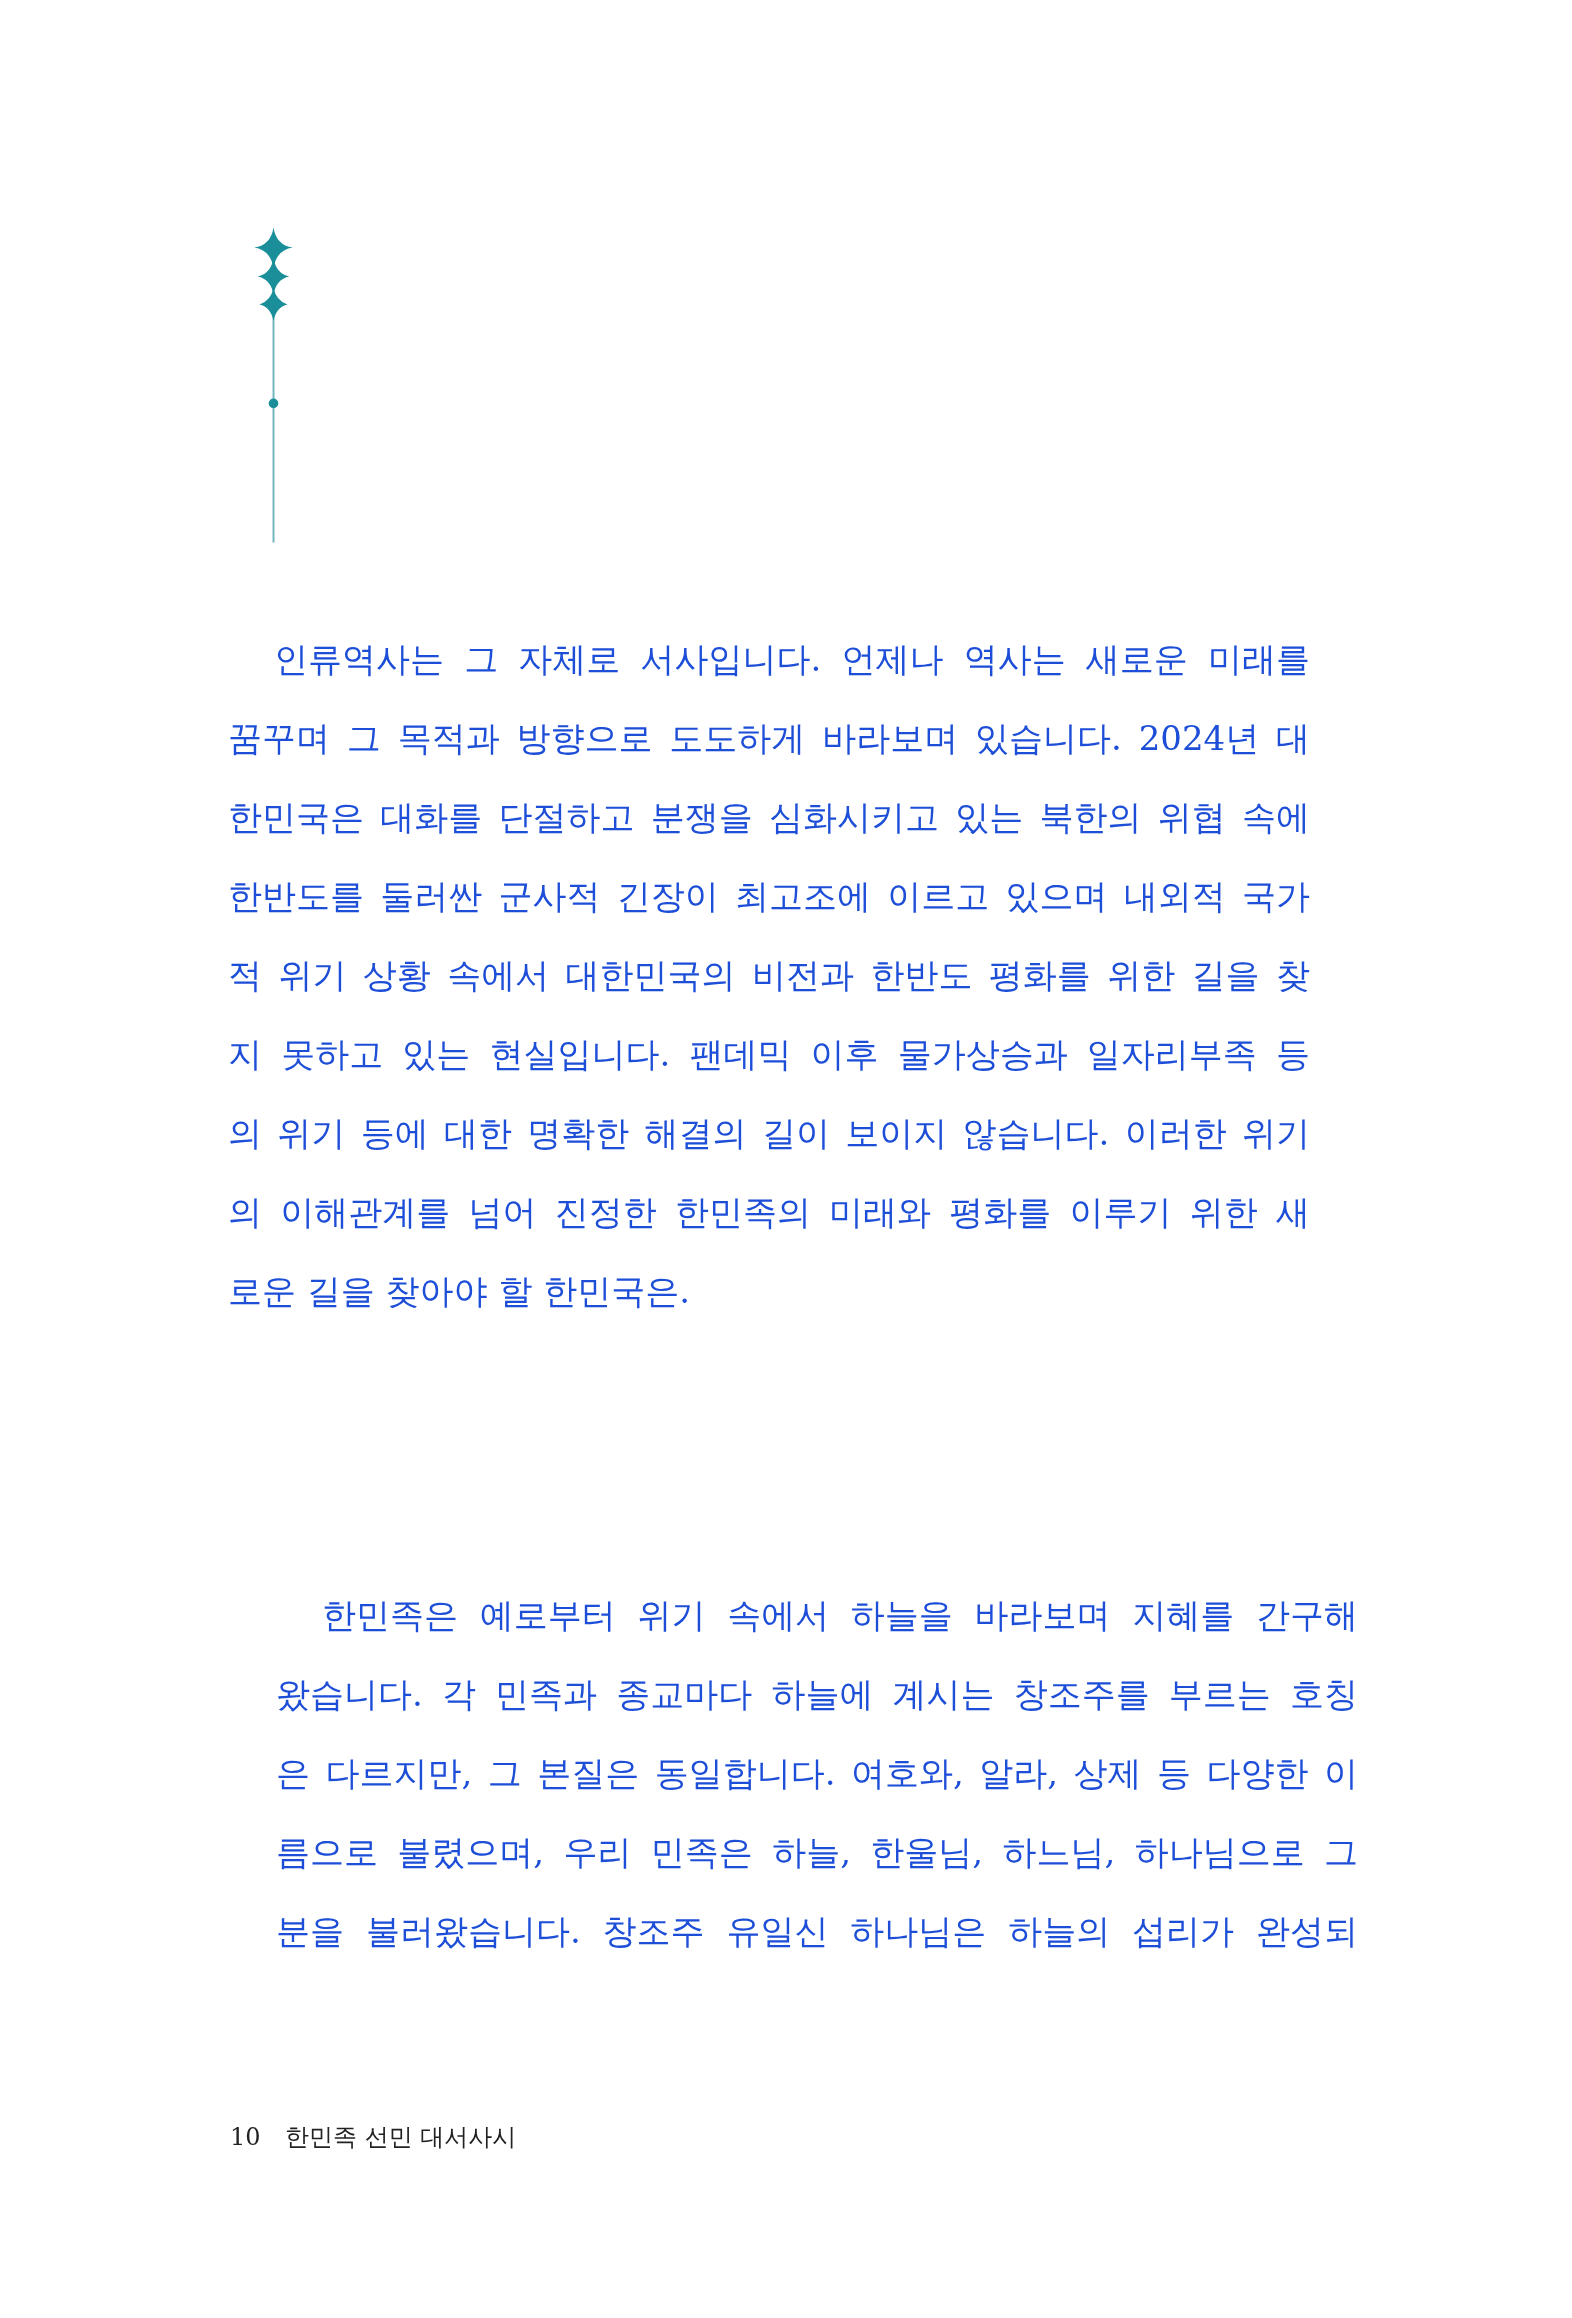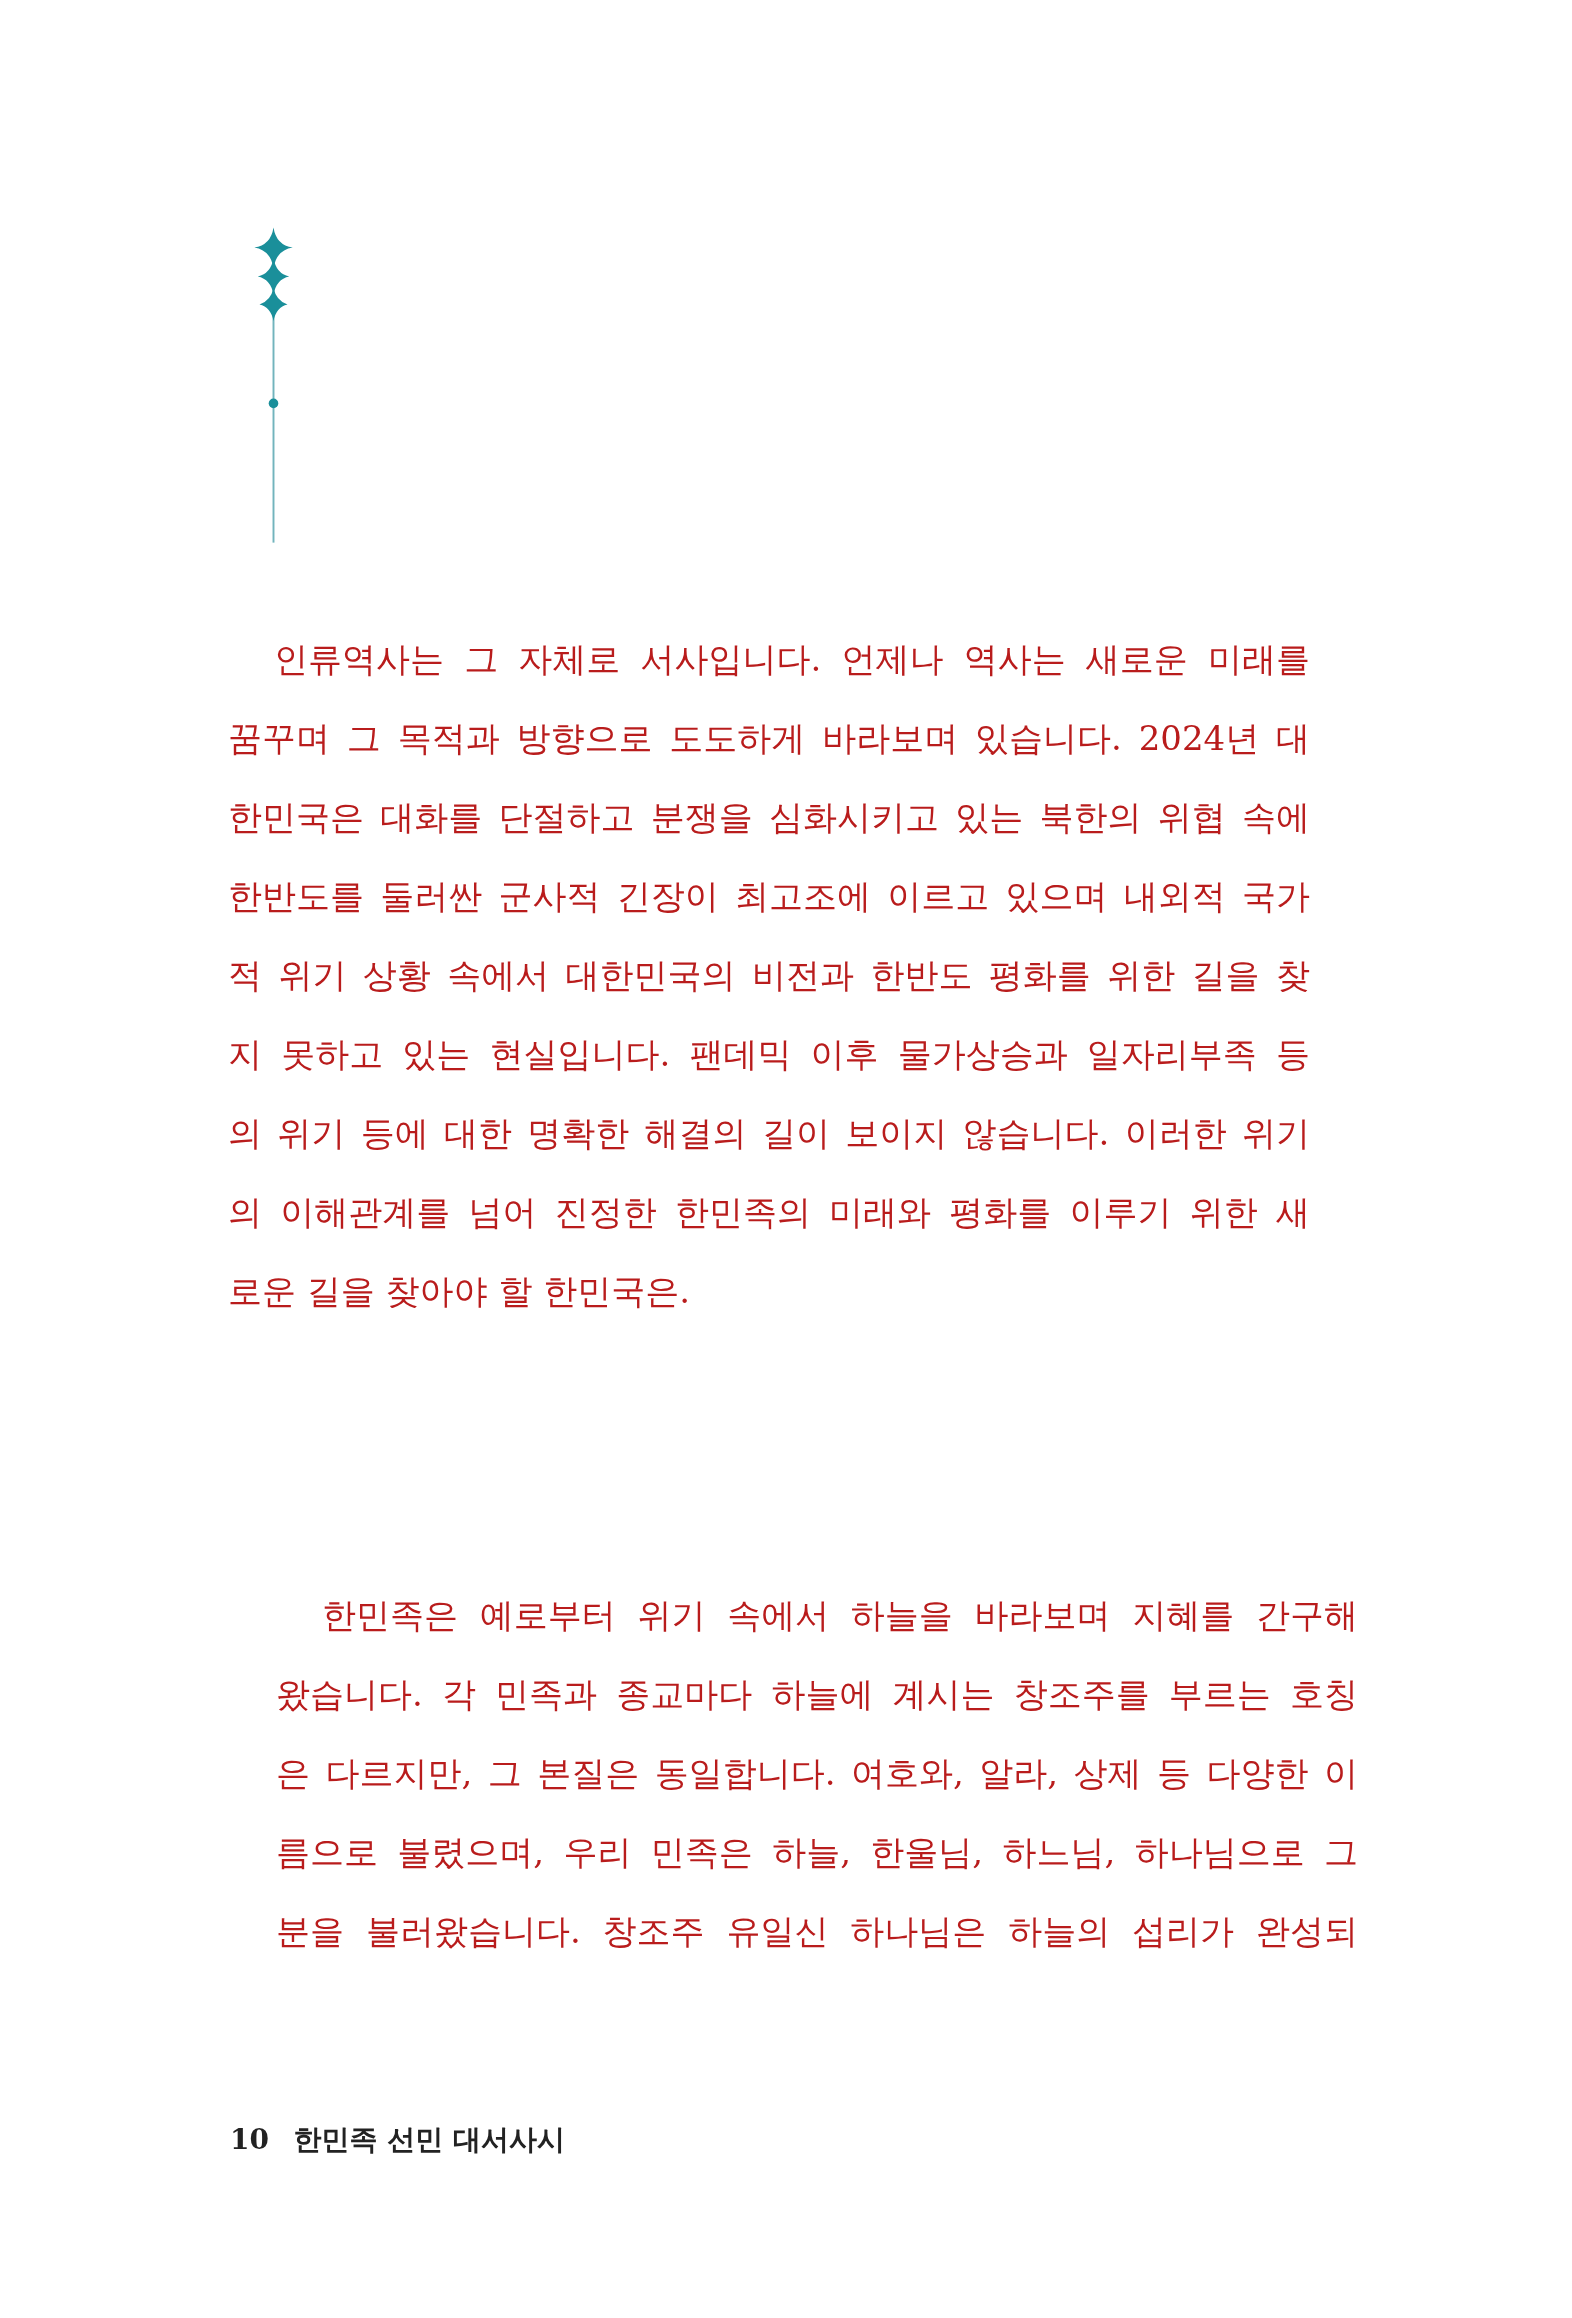--- a/index.html
+++ b/index.html
@@ -1,33 +1,33 @@
 <!DOCTYPE html>
 <html style="font-size:14px"><head>
   <meta charset="utf-8">
   <style>
     html, body { margin: 0; padding: 0; background: #ffffff; }
     body { width: 1573px; height: 2319px; position: relative; overflow: hidden; }
     .ornament { position: absolute; left: 247px; top: 223px; width: 53px; height: 324px; }
     .body-text {
       position: absolute; left: 228px; width: 1082px;
       font-family: "DejaVu Serif", serif;
-      font-size: 34px; color: #b91c1c;
+      font-size: 34px; color: #1d4ed8;
       line-height: 79px;
       letter-spacing: 0;
     }
     .line { display: block; white-space: nowrap; text-align: justify; text-align-last: justify; height: 79px; }
     .line.last { text-align-last: left; }
     .line.indent { padding-left: 46px; }
     #para1 { top: 620px; }
     #para2 { top: 1576px; margin-left: 48px; }
     .footer {
       position: absolute; left: 230px; top: 2121px;
-      font-family: "DejaVu Serif", serif; font-size: 28px; color: #222;
-      display: flex; gap: 24.5px; align-items: baseline; font-weight: bold;
+      font-family: "DejaVu Serif", serif; font-size: 24px; color: #222;
+      display: flex; gap: 24.5px; align-items: baseline;
     }
   </style>
 </head>
 <body>
 
 <svg class="ornament" viewBox="0 0 60 370" xmlns="http://www.w3.org/2000/svg">
 
   <line x1="30" y1="100" x2="30" y2="365" stroke="#72b4bd" stroke-width="2.2"></line>
 
   <circle cx="30" cy="206" r="5.5" fill="#1a8f9a"></circle>

